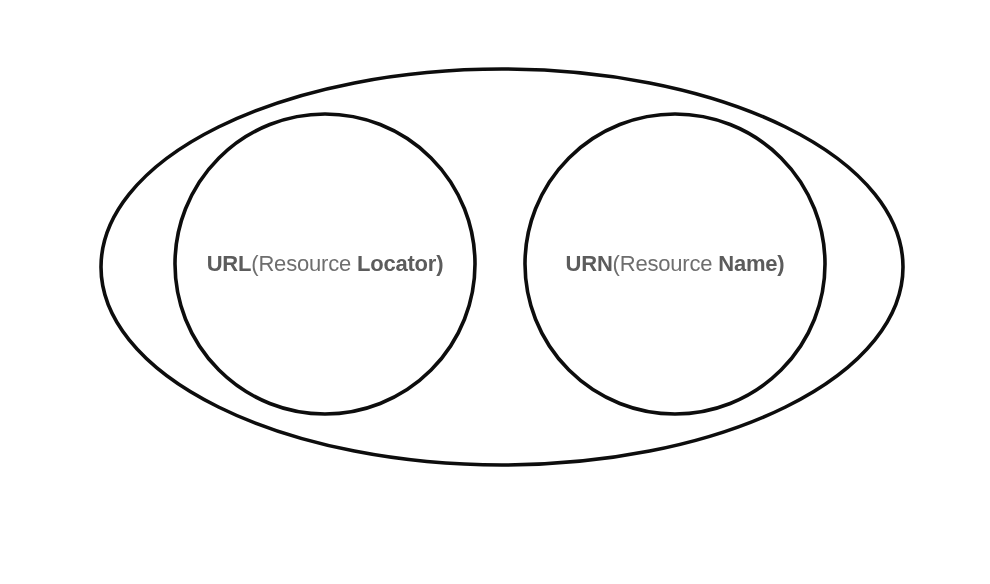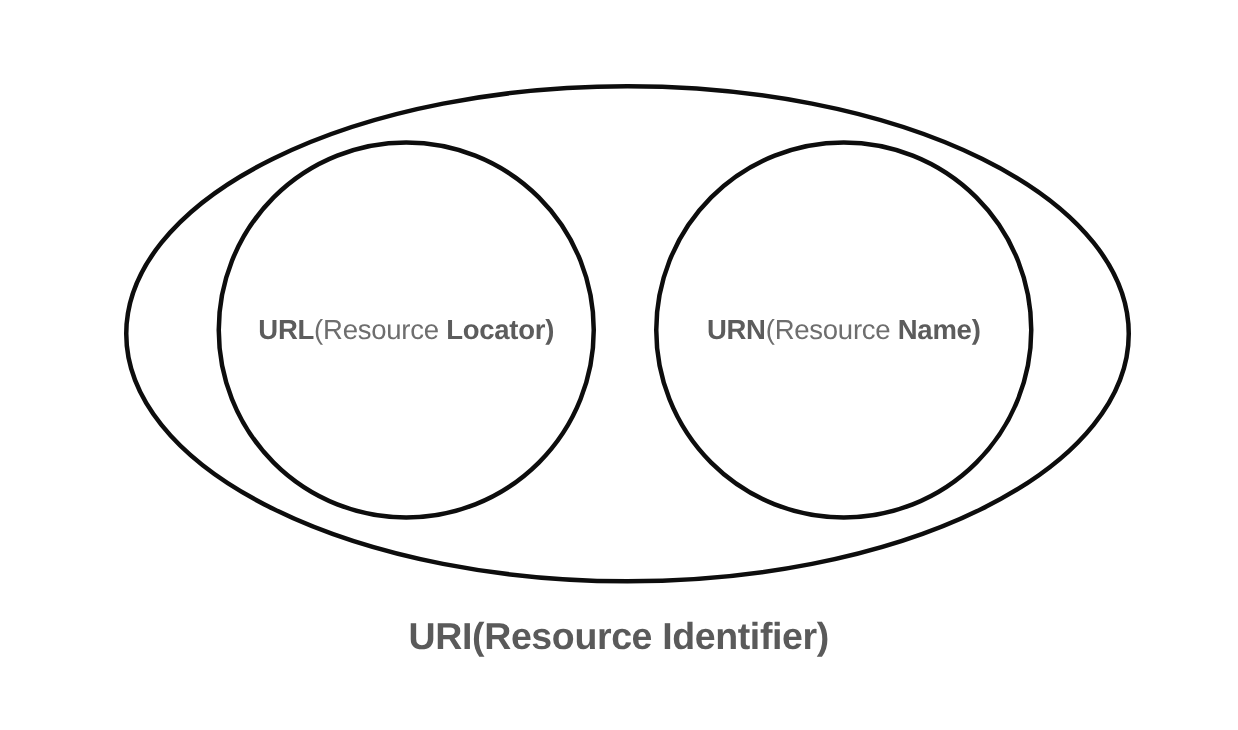--- a/index.html
+++ b/index.html
@@ -91,16 +91,15 @@
   <div class="label-layer">
 
     <div class="circle-label" id="label-url">
       <span class="strong">URL</span><span>(Resource </span><span class="strong">Locator</span><span class="strong">)</span>
     </div>
 
     <div class="circle-label" id="label-urn">
       <span class="strong">URN</span><span>(Resource </span><span class="strong">Name</span><span class="strong">)</span>
     </div>
 
-    <div id="caption-uri">URI(Resource Identifier)</div>
 
   </div>
 </div>
 
 </body></html>

